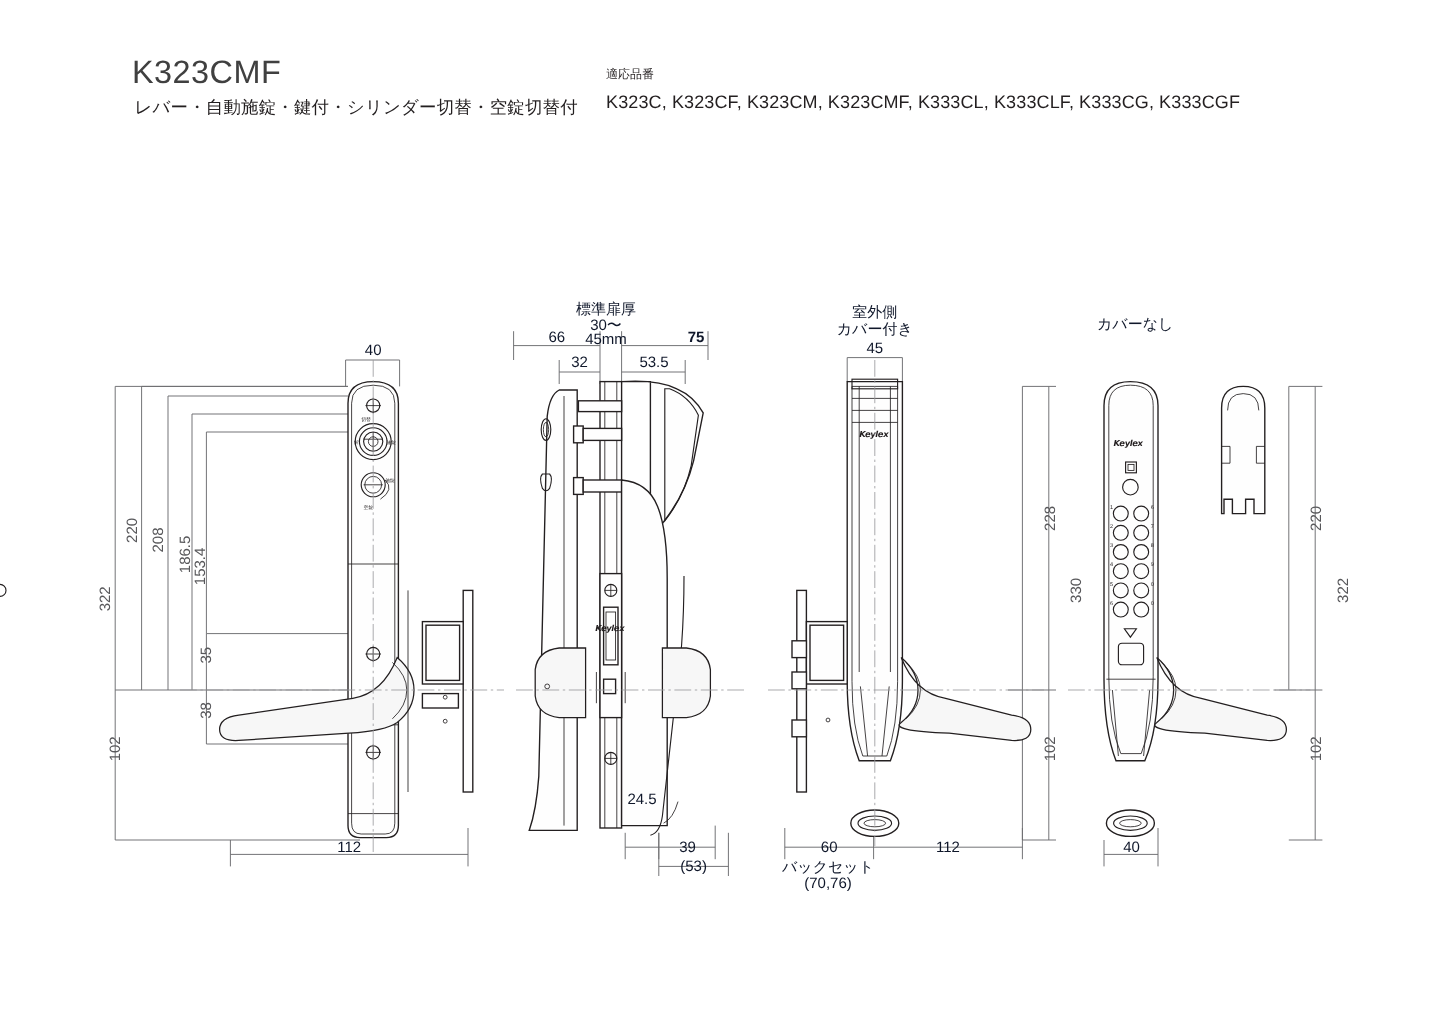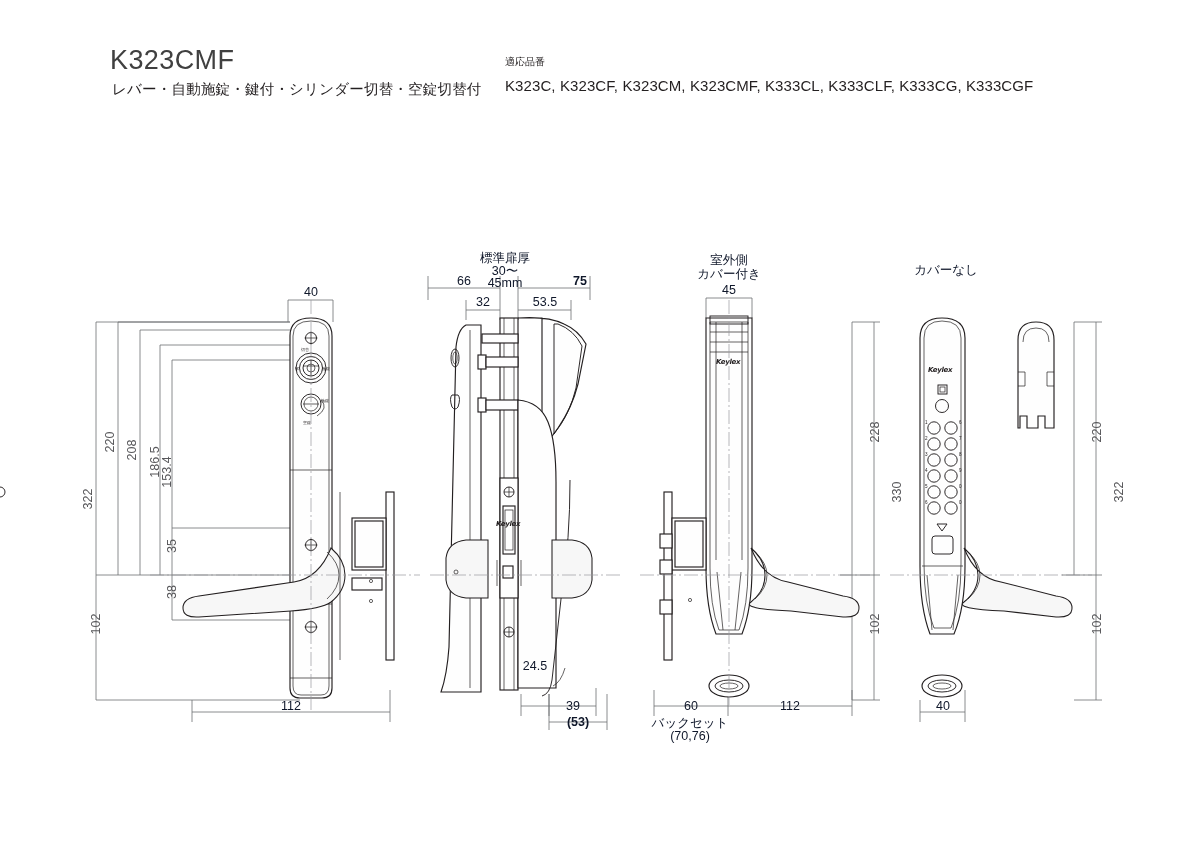--- a/index.html
+++ b/index.html
@@ -334,21 +334,21 @@
 <div class="vlabel" style="left:286px;top:285px;width:50px;">40</div>
 <div class="vlabel" style="left:434px;top:274px;width:60px;">66</div>
 <div class="vlabel" style="left:550px;top:274px;width:60px;font-weight:bold;">75</div>
 <div class="vlabel" style="left:453px;top:295px;width:60px;">32</div>
 <div class="vlabel" style="left:515px;top:295px;width:60px;">53.5</div>
 <div class="vlabel" style="left:704px;top:283px;width:50px;">45</div>
 
 <div class="vlabel" style="left:266px;top:699px;width:50px;">112</div>
 <div class="vlabel" style="left:510px;top:659px;width:50px;text-align:center;">24.5</div>
 <div class="vlabel" style="left:548px;top:699px;width:50px;">39</div>
-<div class="vlabel" style="left:553px;top:715px;width:50px;font-weight:bold;">(53)</div>
+<div class="vlabel" style="left:553px;top:715px;width:50px;">(53)</div>
 <div class="vlabel" style="left:666px;top:699px;width:50px;">60</div>
 <div class="vlabel" style="left:650px;top:715px;width:80px;">バックセット</div>
 <div class="vlabel" style="left:650px;top:729px;width:80px;">(70,76)</div>
 <div class="vlabel" style="left:765px;top:699px;width:50px;">112</div>
 <div class="vlabel" style="left:918px;top:699px;width:50px;">40</div>
 
 <div class="dimtxt rot" style="left:68px;top:492px;width:40px;text-align:center;">322</div>
 <div class="dimtxt rot" style="left:90px;top:435px;width:40px;text-align:center;">220</div>
 <div class="dimtxt rot" style="left:112px;top:443px;width:40px;text-align:center;">208</div>
 <div class="dimtxt rot" style="left:127px;top:455px;width:55px;text-align:center;">186.5</div>

